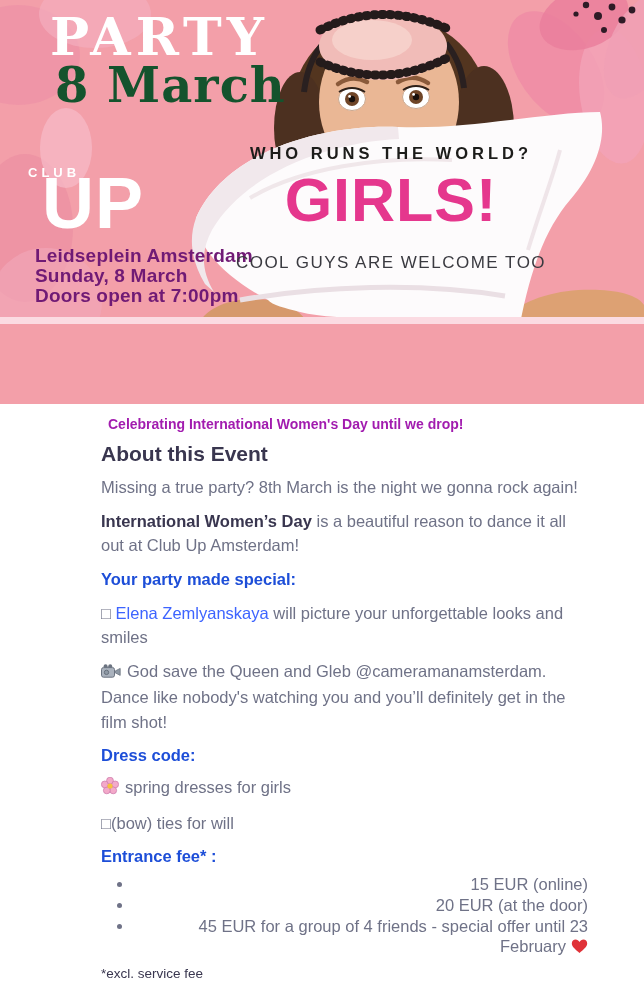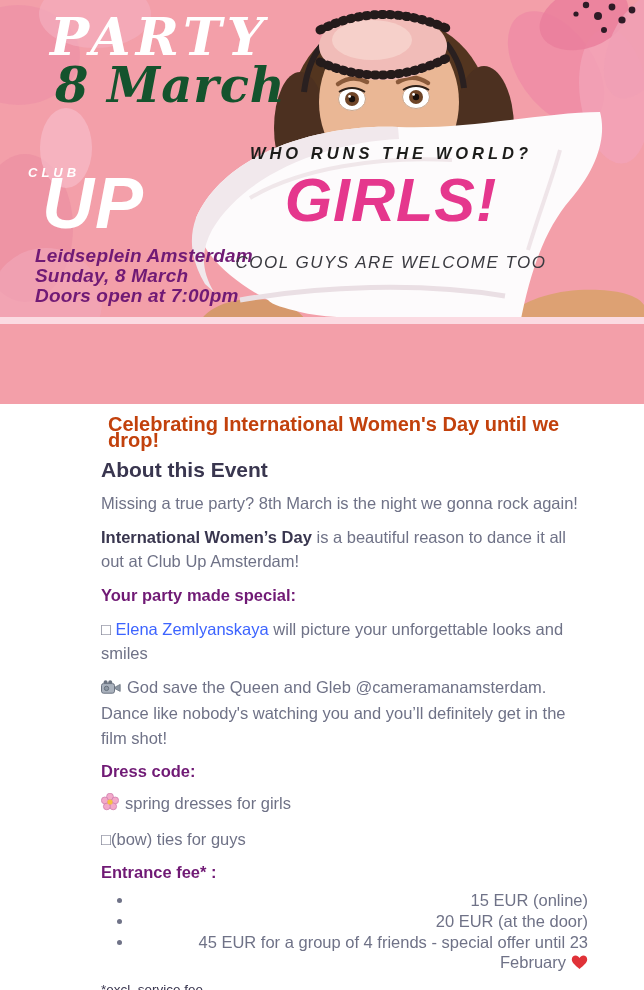--- a/index.html
+++ b/index.html
@@ -1,42 +1,42 @@
 <!DOCTYPE html>
 <html><head>
 <meta charset="utf-8">
 <style>
   html,body{margin:0;padding:0;background:#ffffff;}
   body{width:644px;height:990px;overflow:hidden;font-family:"Liberation Sans",sans-serif;}
 
   
-  .banner{position:relative;width:644px;height:404px;background:#f39fa9;overflow:hidden;font-style:italic;}
+  .banner{position:relative;width:644px;height:404px;background:#f39fa9;overflow:hidden;}
   .banner-art{position:absolute;left:0;top:0;display:block;}
   .t-party{position:absolute;left:50px;top:10px;font-family:"DejaVu Serif",serif;font-weight:700;
            font-size:52px;letter-spacing:5px;color:#ffffff;line-height:54px;}
   .t-date{position:absolute;left:55px;top:59px;font-family:"DejaVu Serif",serif;font-weight:700;
           font-size:48px;letter-spacing:1px;color:#14532d;line-height:52px;}
   .logo{position:absolute;left:28px;top:166px;color:#ffffff;line-height:1;}
   .logo-club{display:block;font-size:13px;font-weight:700;letter-spacing:4px;}
   .logo-up{display:block;font-size:72px;font-weight:700;letter-spacing:1px;margin-top:-2px;line-height:52px;margin-left:14px;}
   .venue{position:absolute;left:35px;top:246px;font-size:19px;font-weight:700;line-height:19.8px;
          color:#701a75;letter-spacing:.2px;}
   .pillow-copy{position:absolute;left:232px;top:144px;width:318px;text-align:center;}
   .who{font-size:16.5px;font-weight:700;letter-spacing:4px;color:#1c1c1a;line-height:19px;}
   .girls{font-size:61px;font-weight:800;letter-spacing:1px;color:#e5378d;line-height:48px;margin-top:13px;}
   .cool{font-size:17px;letter-spacing:1.5px;color:#3a3a40;margin-top:29px;line-height:19px;}
 
   
   .content{padding:12px 56px 0 101px;color:#6f7287;font-size:16.5px;line-height:24.5px;}
-  .tagline{margin:0 0 0 7px;font-weight:700;color:#c2410c;font-size:20px;line-height:16px;}
+  .tagline{margin:0 0 0 7px;font-weight:700;color:#a21caf;font-size:14px;line-height:16px;}
   .about{margin:10px 0 0;font-weight:700;color:#39364f;font-size:21px;line-height:24px;}
   p.body{margin:9px 0 0;}
   p.after-sub{margin-top:7px;}
   .bold-inline{font-weight:700;color:#39364f;}
-  .subhead{margin:9px 0 0;font-weight:700;color:#701a75;font-size:16.5px;line-height:25px;}
+  .subhead{margin:9px 0 0;font-weight:700;color:#1d4ed8;font-size:16.5px;line-height:25px;}
   .link{color:#3d64ff;cursor:pointer;text-decoration:none;}
   .tofu{color:#6f7287;}
   ul.fees{margin:5px 0 0;padding-left:33px;color:#6f7287;text-align:right;}
   ul.fees li{line-height:20.8px;padding-left:2px;}
   .footnote{margin:7px 0 0;color:#39364f;font-size:13.5px;line-height:16px;}
 
   .icon-inline{display:inline-block;vertical-align:-2px;margin-right:6px;}
   .icon-heart{display:inline-block;vertical-align:-2px;margin-left:5px;}
 </style>
 </head>
@@ -173,21 +173,21 @@
           <g stroke="#cf7fae" stroke-width="0.8">
             <circle cx="9" cy="3.6" r="3.4" fill="#f3a9c9"></circle>
             <circle cx="14.2" cy="7.4" r="3.4" fill="#f3a9c9"></circle>
             <circle cx="12.2" cy="13.4" r="3.4" fill="#f3a9c9"></circle>
             <circle cx="5.8" cy="13.4" r="3.4" fill="#f3a9c9"></circle>
             <circle cx="3.8" cy="7.4" r="3.4" fill="#f3a9c9"></circle>
           </g>
           <circle cx="9" cy="9" r="2.6" fill="#f6c23d"></circle>
         </svg></span><span>spring dresses for girls</span></p>
 
-  <p class="body"><span class="tofu">□</span><span>(bow) ties for guys</span></p>
+  <p class="body"><span class="tofu">□</span><span>(bow) ties for will</span></p>
 
   <p class="subhead">Entrance fee* :</p>
 
   <ul class="fees">
     <li><span>15 EUR (online)</span></li>
     <li><span>20 EUR (at the door)</span></li>
     <li><span>45 EUR for a group of 4 friends - special offer until 23 February</span><span class="icon-heart"><svg width="17" height="15" viewBox="0 0 17 15">
             <path d="M8.5 14 C5 10.5 0.8 8 0.8 4.4 C0.8 2 2.6 0.6 4.6 0.6 C6.2 0.6 7.6 1.5 8.5 3 C9.4 1.5 10.8 0.6 12.4 0.6 C14.4 0.6 16.2 2 16.2 4.4 C16.2 8 12 10.5 8.5 14 Z" fill="#e03238"></path>
           </svg></span></li>
   </ul>

